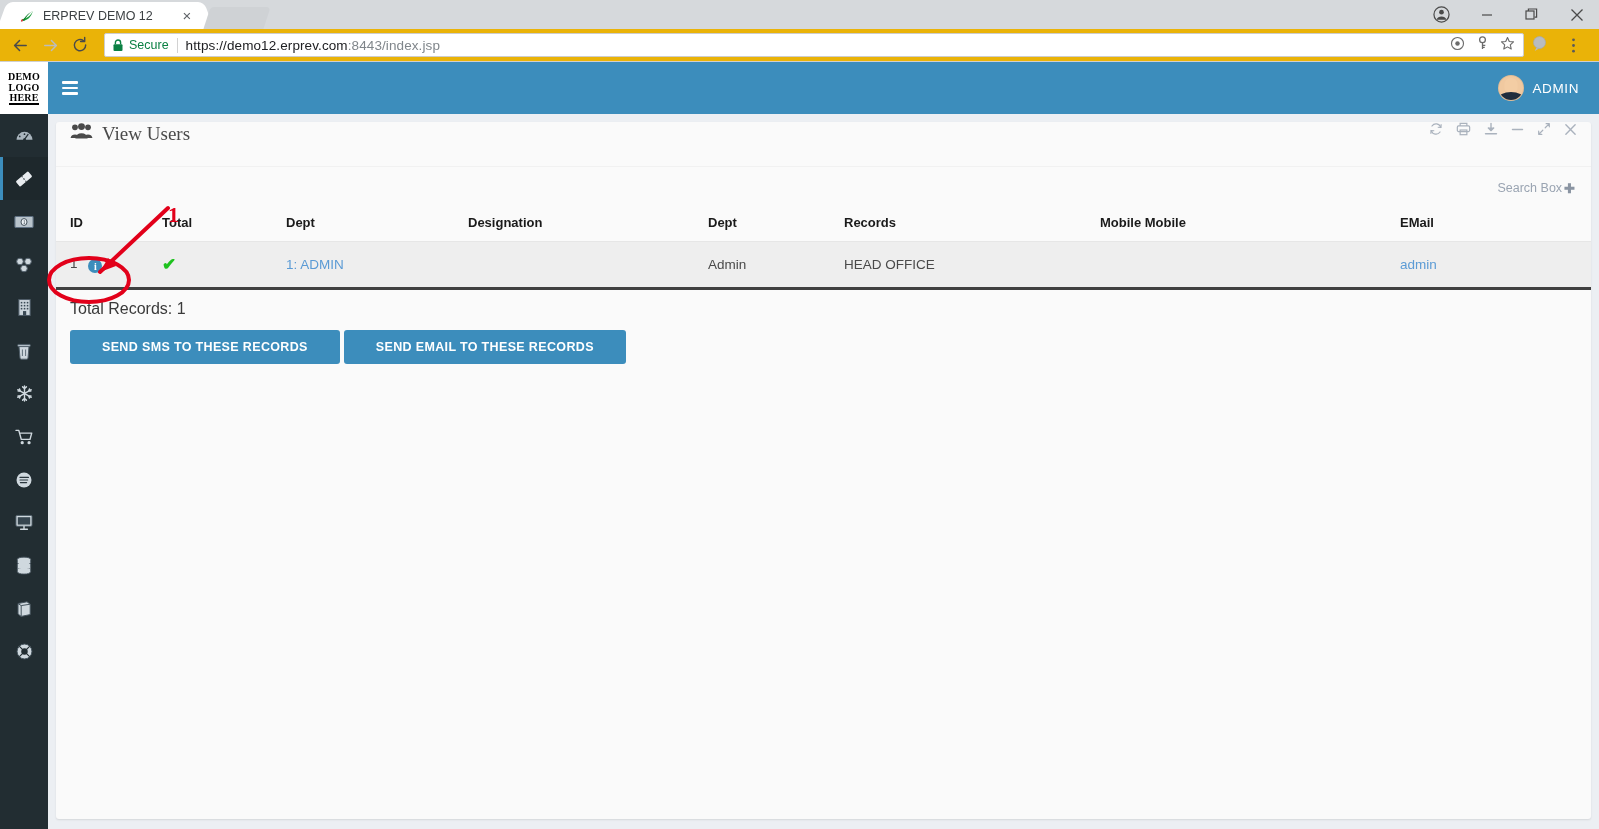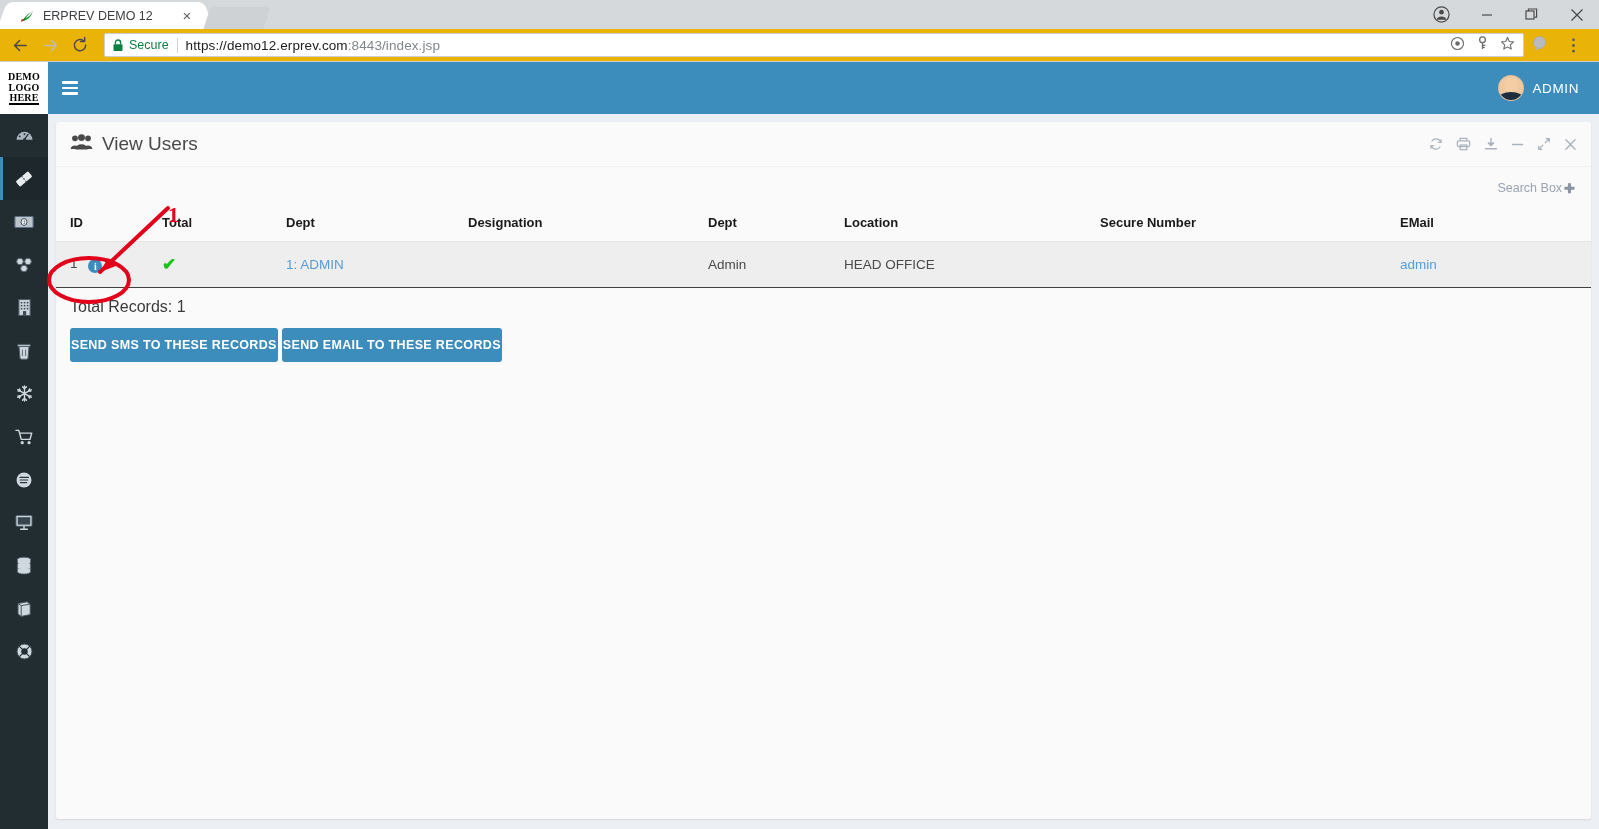--- a/index.html
+++ b/index.html
@@ -144,22 +144,22 @@
   .content {
     position: absolute; left: 48px; top: 52px; right: 0; bottom: 0;
     padding: 8px 8px 10px 8px;
   }
   .panel {
     width: 100%; height: 100%; background: #fafafa;
     border-radius: 3px; box-shadow: 0 1px 2px rgba(0,0,0,.10);
     position: relative; overflow: hidden;
   }
   .panel-head {
-    height: 45px; display: flex; align-items: center;
-    padding: 0 14px 0 14px; border-bottom: 1px solid #f1f1f1;
+    height: 45px; display: flex; align-items: flex-start;
+    padding: 0 14px 0 14px; border-bottom: 1px solid #f1f1f1; font-family: Liberation Serif, serif;
   }
   .panel-title {
     display: flex; align-items: center; gap: 9px;
     font-size: 19px; color: #4a4a4a; font-weight: 400;
   }
   .panel-tools { margin-left: auto; display: flex; align-items: center; gap: 13px; color: #aab2bd; }
   .panel-tools > span { display: flex; align-items: center; }
 
   .searchrow {
     height: 42px; display: flex; align-items: center;
@@ -171,21 +171,21 @@
   }
   .plus-ico { font-size: 13px; font-weight: bold; color: #8a94a2; }
 
   table.grid { width: 100%; border-collapse: collapse; table-layout: fixed; }
   table.grid th {
     text-align: left; font-size: 13px; color: #1a1a1a; font-weight: bold;
     padding: 6px 0 11px 0; border-bottom: 1px solid #e6e6e6;
   }
   table.grid td {
     font-size: 13.5px; color: #4a4a4a; padding: 12px 0;
-    background: #eeeeee; border-bottom: 1px solid #404040;
+    background: #eeeeee; border-bottom: 3px solid #404040;
   }
   .c-id { width: 106px; padding-left: 14px !important; margin-top: 32px; }
   .c-status { width: 124px; }
   .c-staff { width: 182px; }
   .c-desig { width: 240px; }
   .c-dept { width: 136px; }
   .c-loc { width: 256px; }
   .c-mob { width: 300px; }
   .c-email { width: auto; }
   th.c-id { padding-left: 14px; }
@@ -199,21 +199,21 @@
     align-items: center; justify-content: center; margin-left: 7px;
     vertical-align: -2px;
   }
   .total-records {
     font-size: 16px; color: #3a3a3a; padding: 10px 0 0 14px;
   }
   .btn-row { display: flex; gap: 4px; padding: 12px 0 0 14px; }
   .btn {
     background: #3c8dbc; color: #fff; border: none;
     font-size: 12.5px; font-weight: bold; letter-spacing: .35px;
-    padding: 10px 1px; border-radius: 3px; font-family: "Liberation Sans", sans-serif;
+    padding: 10px 32px; border-radius: 3px; font-family: "Liberation Sans", sans-serif;
   }
 
   
   .annot { position: absolute; left: 0; top: 0; width: 1599px; height: 829px; pointer-events: none; }
 </style>
 </head>
 <body>
 
 <div class="browser">
 
@@ -557,22 +557,22 @@
         </div>
 
         <table class="grid">
           <thead>
             <tr>
               <th class="c-id">ID</th>
               <th class="c-status">Total</th>
               <th class="c-staff">Dept</th>
               <th class="c-desig">Designation</th>
               <th class="c-dept">Dept</th>
-              <th class="c-loc">Location</th>
-              <th class="c-mob">Secure Number</th>
+              <th class="c-loc">Records</th>
+              <th class="c-mob">Mobile Mobile</th>
               <th class="c-email">EMail</th>
             </tr>
           </thead>
           <tbody>
             <tr>
               <td class="c-id">
                 <span>1</span>
                 <span class="info-ico">i</span>
               </td>
               <td class="c-status">

